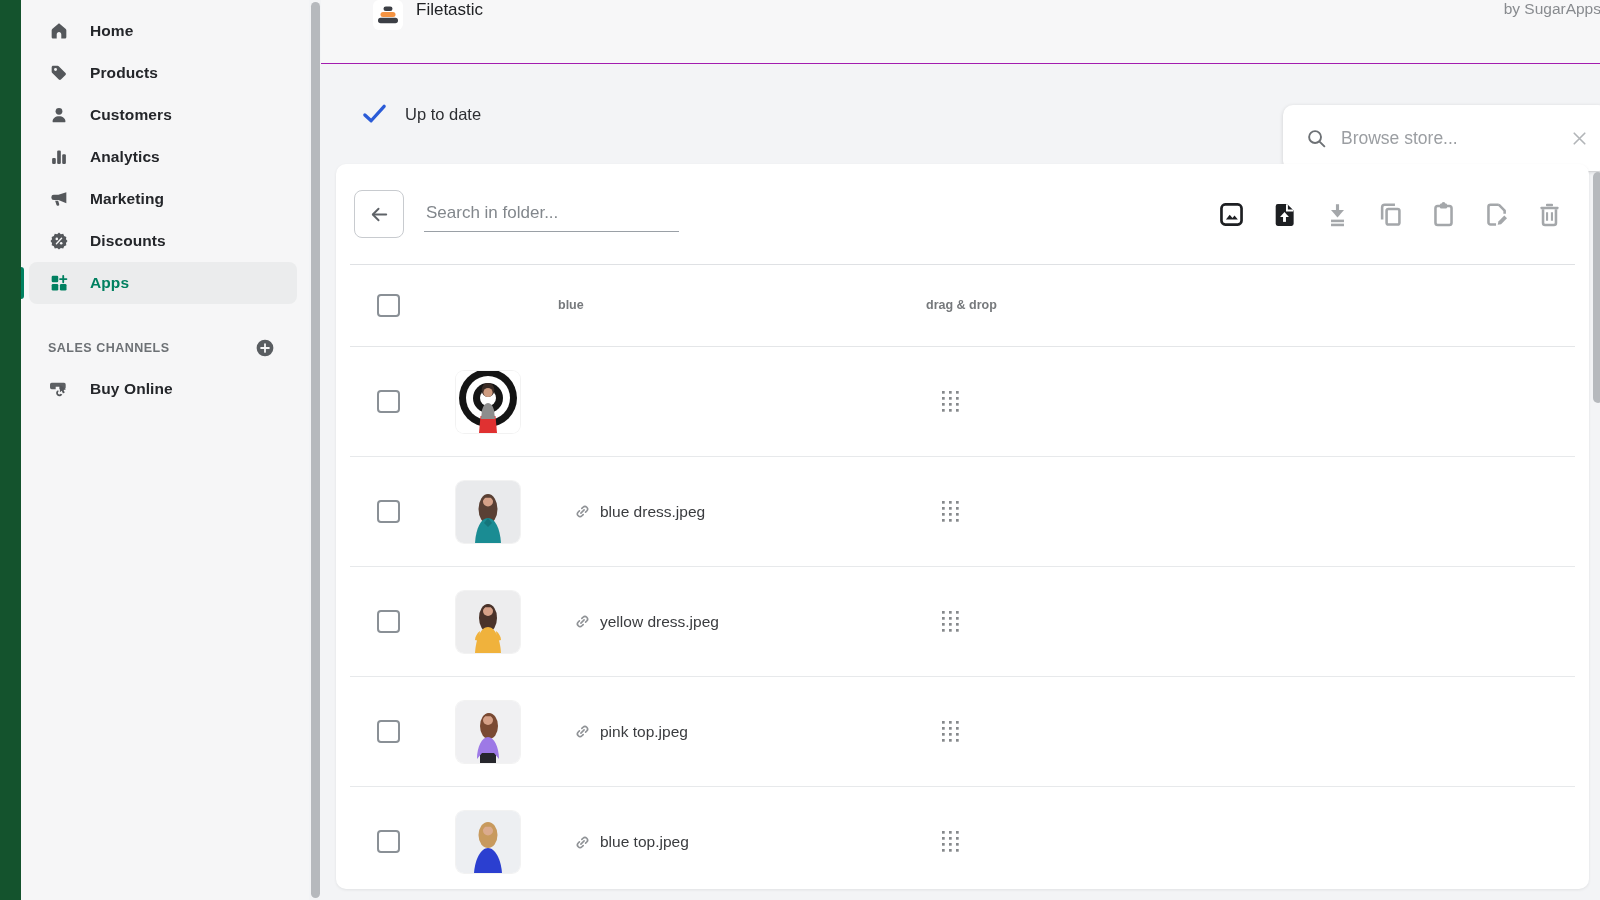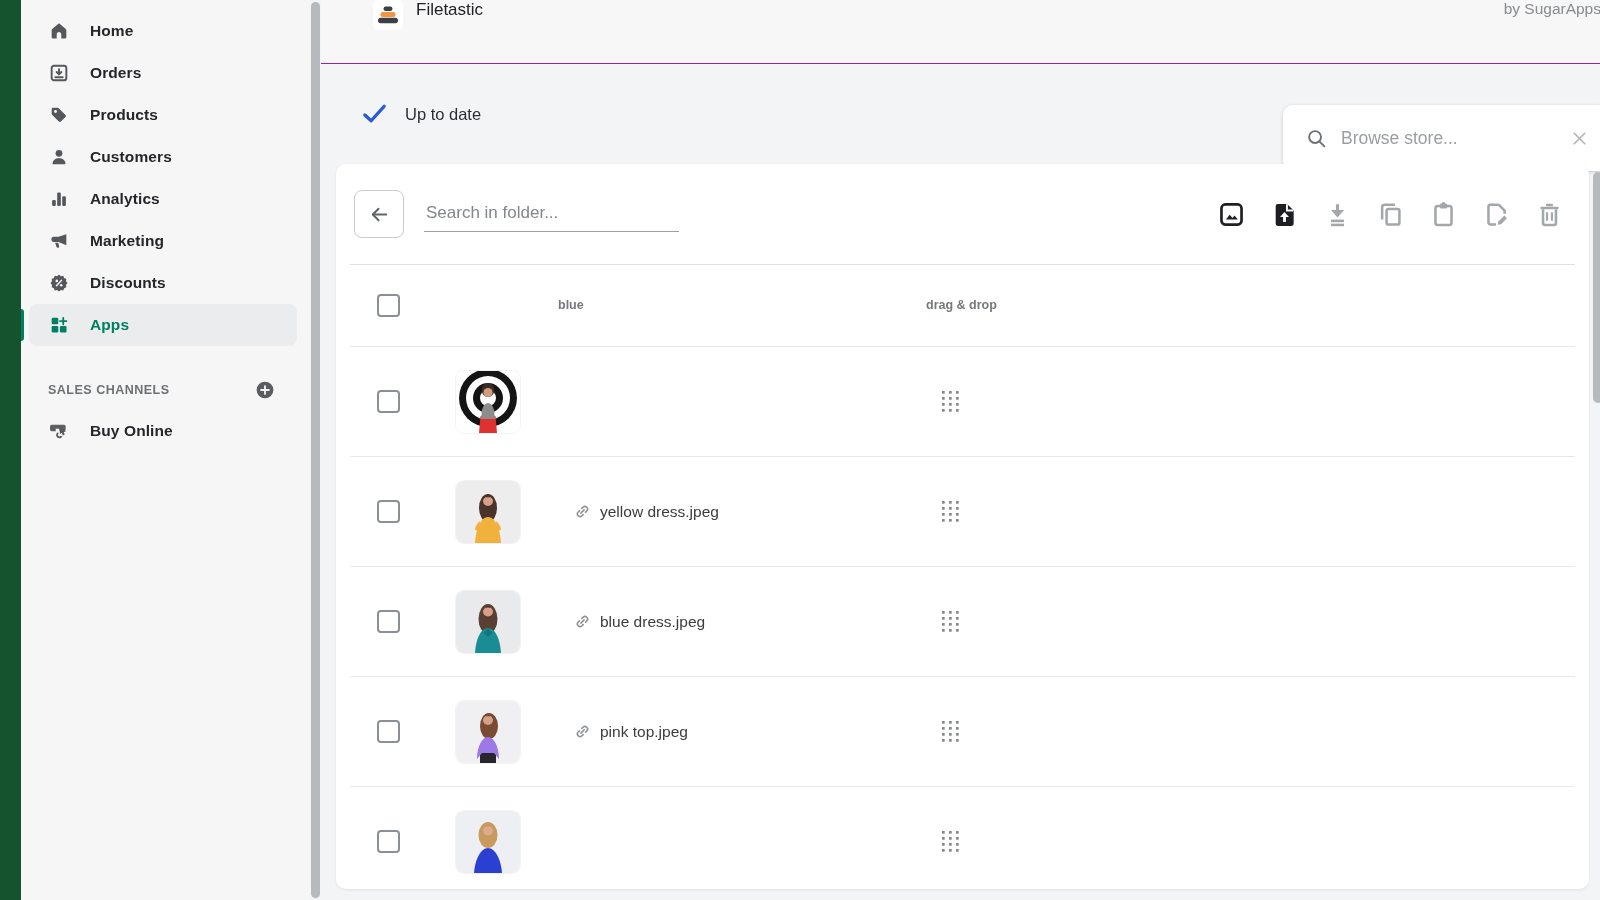--- a/index.html
+++ b/index.html
@@ -101,31 +101,20 @@
 
     <div class="nav-item">
       <span class="nav-icon">
         <svg viewBox="0 0 24 24">
             <path fill="currentColor" d="M12 3.6 4.9 9.5c-.5.4-.9 1.1-.9 1.8v7.2c0 1 .8 1.8 1.8 1.8h3.7v-4.6c0-1.4 1.1-2.6 2.5-2.6s2.5 1.2 2.5 2.6v4.6h3.7c1 0 1.8-.8 1.8-1.8v-7.2c0-.7-.3-1.4-.9-1.8L12 3.6z"></path>
           </svg>
       </span>
       <span class="nav-label">Home</span>
     </div>
 
-    <div class="nav-item">
-      <span class="nav-icon">
-        <svg viewBox="0 0 24 24" fill="none" stroke="currentColor" stroke-width="2.1" stroke-linecap="round" stroke-linejoin="round">
-            <rect x="4" y="4" width="16" height="16" rx="2.6"></rect>
-            <path d="M12 8v5.2"></path>
-            <path d="m9.4 10.9 2.6 2.6 2.6-2.6"></path>
-            <path d="M8 16.6h8"></path>
-          </svg>
-      </span>
-      <span class="nav-label">Orders</span>
-    </div>
 
     <div class="nav-item">
       <span class="nav-icon">
         <svg viewBox="0 0 24 24">
             <path fill="currentColor" d="M4 5.6C4 4.7 4.7 4 5.6 4h5c.4 0 .8.2 1.1.5l7.4 7.4c.6.6.6 1.6 0 2.3l-5 5c-.6.6-1.6.6-2.3 0l-7.4-7.4A1.6 1.6 0 0 1 4 10.6V5.6z"></path>
             <circle cx="8.2" cy="8.2" r="1.6" fill="#f6f6f7"></circle>
           </svg>
       </span>
       <span class="nav-label">Products</span>
     </div>
@@ -351,35 +340,35 @@
                 <rect x="15" y="19" width="2.7" height="2.7"></rect>
               </g>
             </svg>
         </span>
       </div>
 
       <div class="frow">
         <span class="cbox"></span>
         <span class="thumb">
           <svg viewBox="0 0 64 62">
-              <rect width="64" height="62" fill="#ededee"></rect>
-              <ellipse cx="32" cy="27" rx="9" ry="14" fill="#4a332a"></ellipse>
-              <path d="M19 62c1-15 6-26 13-26s12 11 13 26z" fill="#f0b23c"></path>
-              <path d="M24 40c-3 2-5 6-5 9l4 1zM40 40c3 2 5 6 5 9l-4 1z" fill="#f0b23c"></path>
-              <circle cx="32" cy="20" r="5" fill="#d6a188"></circle>
-              <path d="M26.6 19a5.4 5.4 0 0 1 10.8 0l-2.6-2.8h-5.6z" fill="#4a332a"></path>
+              <rect width="64" height="62" fill="#e9eaec"></rect>
+              <ellipse cx="32" cy="28" rx="9.5" ry="15" fill="#5a4034"></ellipse>
+              <path d="M19 62c1-15 6-25 13-25s12 10 13 25z" fill="#1a8c93"></path>
+              <path d="M32 37l-4 5 4 4 4-4z" fill="#15757b"></path>
+              <circle cx="32" cy="20.5" r="5" fill="#d6a188"></circle>
+              <path d="M26.6 19.5a5.4 5.4 0 0 1 10.8 0l-2.6-2.8h-5.6z" fill="#5a4034"></path>
             </svg>
         </span>
         <span class="fname">
           <svg class="link-icon" viewBox="0 0 18 18" fill="none" stroke="currentColor" stroke-width="1.7" stroke-linecap="round">
               <g transform="rotate(-45 9 9)">
                 <path d="M7.2 6.2H5.4a2.8 2.8 0 0 0 0 5.6h1.8M10.8 6.2h1.8a2.8 2.8 0 0 1 0 5.6h-1.8M6.6 9h4.8"></path>
               </g>
             </svg>
-          <span class="file-label">yellow dress.jpeg</span>
+          <span class="file-label">blue dress.jpeg</span>
         </span>
         <span class="drag-handle">
           <svg viewBox="0 0 20 24">
               <g fill="currentColor">
                 <rect x="1" y="1" width="2.7" height="2.7"></rect>
                 <rect x="8" y="1" width="2.7" height="2.7"></rect>
                 <rect x="15" y="1" width="2.7" height="2.7"></rect>
                 <rect x="1" y="7" width="2.7" height="2.7"></rect>
                 <rect x="8" y="7" width="2.7" height="2.7"></rect>
                 <rect x="15" y="7" width="2.7" height="2.7"></rect>
@@ -391,35 +380,35 @@
                 <rect x="15" y="19" width="2.7" height="2.7"></rect>
               </g>
             </svg>
         </span>
       </div>
 
       <div class="frow">
         <span class="cbox"></span>
         <span class="thumb">
           <svg viewBox="0 0 64 62">
-              <rect width="64" height="62" fill="#e9eaec"></rect>
-              <ellipse cx="32" cy="28" rx="9.5" ry="15" fill="#5a4034"></ellipse>
-              <path d="M19 62c1-15 6-25 13-25s12 10 13 25z" fill="#1a8c93"></path>
-              <path d="M32 37l-4 5 4 4 4-4z" fill="#15757b"></path>
-              <circle cx="32" cy="20.5" r="5" fill="#d6a188"></circle>
-              <path d="M26.6 19.5a5.4 5.4 0 0 1 10.8 0l-2.6-2.8h-5.6z" fill="#5a4034"></path>
+              <rect width="64" height="62" fill="#ededee"></rect>
+              <ellipse cx="32" cy="27" rx="9" ry="14" fill="#4a332a"></ellipse>
+              <path d="M19 62c1-15 6-26 13-26s12 11 13 26z" fill="#f0b23c"></path>
+              <path d="M24 40c-3 2-5 6-5 9l4 1zM40 40c3 2 5 6 5 9l-4 1z" fill="#f0b23c"></path>
+              <circle cx="32" cy="20" r="5" fill="#d6a188"></circle>
+              <path d="M26.6 19a5.4 5.4 0 0 1 10.8 0l-2.6-2.8h-5.6z" fill="#4a332a"></path>
             </svg>
         </span>
         <span class="fname">
           <svg class="link-icon" viewBox="0 0 18 18" fill="none" stroke="currentColor" stroke-width="1.7" stroke-linecap="round">
               <g transform="rotate(-45 9 9)">
                 <path d="M7.2 6.2H5.4a2.8 2.8 0 0 0 0 5.6h1.8M10.8 6.2h1.8a2.8 2.8 0 0 1 0 5.6h-1.8M6.6 9h4.8"></path>
               </g>
             </svg>
-          <span class="file-label">blue dress.jpeg</span>
+          <span class="file-label">yellow dress.jpeg</span>
         </span>
         <span class="drag-handle">
           <svg viewBox="0 0 20 24">
               <g fill="currentColor">
                 <rect x="1" y="1" width="2.7" height="2.7"></rect>
                 <rect x="8" y="1" width="2.7" height="2.7"></rect>
                 <rect x="15" y="1" width="2.7" height="2.7"></rect>
                 <rect x="1" y="7" width="2.7" height="2.7"></rect>
                 <rect x="8" y="7" width="2.7" height="2.7"></rect>
                 <rect x="15" y="7" width="2.7" height="2.7"></rect>
@@ -478,20 +467,28 @@
         <span class="cbox"></span>
         <span class="thumb">
           <svg viewBox="0 0 64 62">
               <rect width="64" height="62" fill="#edeff2"></rect>
               <ellipse cx="32" cy="24" rx="9.5" ry="13" fill="#c89a5e"></ellipse>
               <path d="M18 62c1-14 7-25 14-25s13 11 14 25z" fill="#2b3fd0"></path>
               <circle cx="32" cy="19.5" r="5" fill="#dbab8e"></circle>
               <path d="M26.6 18.5a5.4 5.4 0 0 1 10.8 0l-2.6-2.8h-5.6z" fill="#c89a5e"></path>
             </svg>
         </span>
+        <span class="fname">
+          <svg class="link-icon" viewBox="0 0 18 18" fill="none" stroke="currentColor" stroke-width="1.7" stroke-linecap="round">
+              <g transform="rotate(-45 9 9)">
+                <path d="M7.2 6.2H5.4a2.8 2.8 0 0 0 0 5.6h1.8M10.8 6.2h1.8a2.8 2.8 0 0 1 0 5.6h-1.8M6.6 9h4.8"></path>
+              </g>
+            </svg>
+          <span class="file-label">blue top.jpeg</span>
+        </span>
         <span class="drag-handle">
           <svg viewBox="0 0 20 24">
               <g fill="currentColor">
                 <rect x="1" y="1" width="2.7" height="2.7"></rect>
                 <rect x="8" y="1" width="2.7" height="2.7"></rect>
                 <rect x="15" y="1" width="2.7" height="2.7"></rect>
                 <rect x="1" y="7" width="2.7" height="2.7"></rect>
                 <rect x="8" y="7" width="2.7" height="2.7"></rect>
                 <rect x="15" y="7" width="2.7" height="2.7"></rect>
                 <rect x="1" y="13" width="2.7" height="2.7"></rect>

